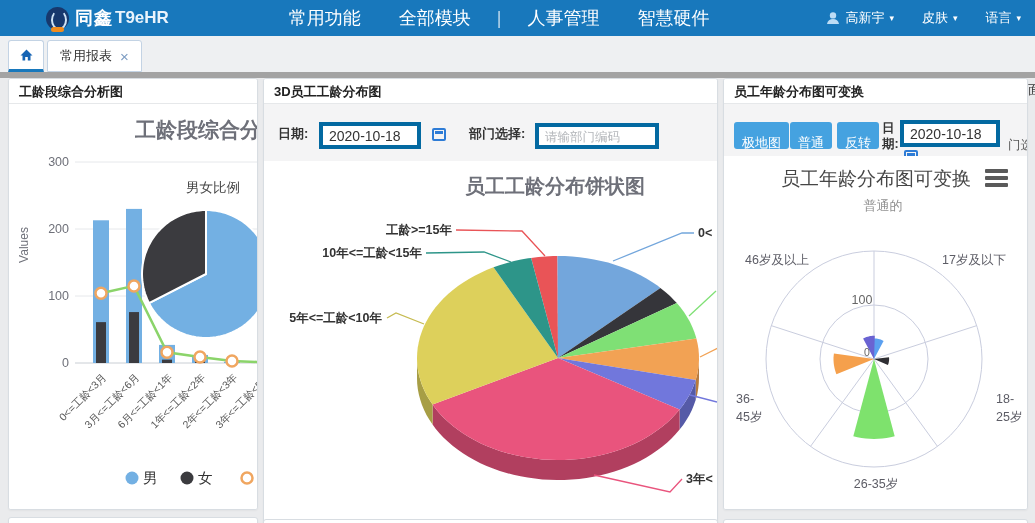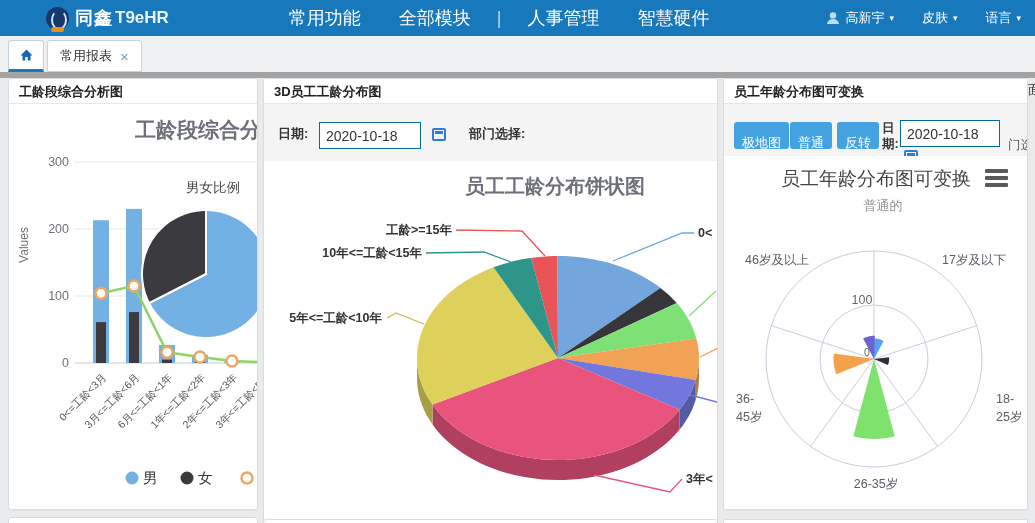--- a/index.html
+++ b/index.html
@@ -38,21 +38,21 @@
 #panel-mid{left:263px;top:78px;width:455px;height:457px}
 #panel-right{left:723px;top:78px;width:305px;height:432px}
 .sliver{height:40px}
 #sliver-left{left:8px;top:517px;width:250px}
 #sliver-mid{left:263px;top:519px;width:455px}
 #sliver-right{left:723px;top:519px;width:305px}
 .toolbar{position:relative;background:#f4f4f5;overflow:visible}
 #panel-mid .toolbar{height:57px}
 #panel-right .toolbar{height:52px}
 .fld-label{position:absolute;font-size:13px;font-weight:bold;color:#333}
-.txt{position:absolute;border:1px solid #0369a1;background:#fff;font-size:14px;color:#333;padding:0 6px;font-family:inherit}
+.txt{position:absolute;border:4px solid #0369a1;background:#fff;font-size:14px;color:#333;padding:0 6px;font-family:inherit}
 .txt::placeholder{color:#b3b6ba;font-size:12.5px}
 .cal-ic{position:absolute;width:14px;height:13px;border:2px solid #2e7cd6;border-radius:2px;cursor:pointer}
 .cal-ic:before{content:"";position:absolute;left:1px;right:1px;top:1px;height:3px;background:#2e7cd6}
 .btn{position:absolute;top:44px;height:27px;background:#45a2e0;color:#fff;border:none;border-radius:3px;font-size:13px;padding:12px 8px;cursor:pointer;font-family:inherit}
 .chart-wrap{position:relative;background:#fff}
 .menu-ic{position:absolute;left:261px;top:13px;width:23px;height:18px;cursor:pointer}
 .menu-ic i{display:block;height:3.5px;background:#5a5a5a;border-radius:1px;margin-bottom:3.5px}
 .clip-label{position:absolute;font-size:12.5px;color:#555;white-space:nowrap}
 svg text{font-family:"Liberation Sans","DejaVu Sans",sans-serif}
 </style>
@@ -161,20 +161,21 @@
     </div>
   </section>
 
   <section class="panel" id="panel-mid">
     <div class="panel-hdr">3D员工工龄分布图</div>
     <div class="toolbar">
       <span class="fld-label" style="left:14px;top:21px">日期:</span>
       <input class="txt" style="left: 55px; top: 18px; width: 102px; height: 27px;" value="2020-10-18">
       <span class="cal-ic" style="left:168px;top:24px"></span>
       <span class="fld-label" style="left:205px;top:21px">部门选择:</span>
+      <input class="txt" style="left: 271px; top: 19px; width: 124px; height: 26px;" placeholder="请输部门编码">
     </div>
     <div class="chart-wrap">
       <svg id="svg-mid" width="453" height="374">
           <text x="291" y="32" text-anchor="middle" fill="#6e7079" font-size="20" font-weight="bold">员工工龄分布饼状图</text>
           <polygon points="435.0,197.0 434.8,202.3 434.2,207.7 433.3,213.0 431.9,218.2 431.7,218.9 431.7,238.9 431.9,238.2 433.3,233.0 434.2,227.7 434.8,222.3 435.0,217.0" fill="rgb(183,123,63)"></polygon>
           <polygon points="431.7,218.9 429.9,224.1 427.8,229.2 425.3,234.2 422.4,239.1 419.2,243.9 415.6,248.6 415.6,268.6 419.2,263.9 422.4,259.1 425.3,254.2 427.8,249.2 429.9,244.1 431.7,238.9" fill="rgb(85,90,167)"></polygon>
           <polygon points="415.6,248.6 411.7,253.1 407.5,257.5 403.0,261.7 398.1,265.8 393.0,269.6 387.6,273.3 382.0,276.7 376.1,279.9 370.0,282.9 363.6,285.7 357.1,288.2 350.4,290.5 343.6,292.5 336.6,294.2 329.5,295.7 322.4,296.9 315.1,297.9 307.8,298.5 300.4,298.9 293.0,299.0 285.6,298.8 278.3,298.4 271.0,297.6 263.7,296.6 256.6,295.3 249.5,293.8 242.6,292.0 235.8,289.9 229.1,287.6 222.6,285.0 216.4,282.2 210.3,279.1 204.5,275.8 198.9,272.3 193.6,268.6 188.6,264.7 183.8,260.6 179.4,256.4 175.2,252.0 171.4,247.4 168.6,243.6 168.6,263.6 171.4,267.4 175.2,272.0 179.4,276.4 183.8,280.6 188.6,284.7 193.6,288.6 198.9,292.3 204.5,295.8 210.3,299.1 216.4,302.2 222.6,305.0 229.1,307.6 235.8,309.9 242.6,312.0 249.5,313.8 256.6,315.3 263.7,316.6 271.0,317.6 278.3,318.4 285.6,318.8 293.0,319.0 300.4,318.9 307.8,318.5 315.1,317.9 322.4,316.9 329.5,315.7 336.6,314.2 343.6,312.5 350.4,310.5 357.1,308.2 363.6,305.7 370.0,302.9 376.1,299.9 382.0,296.7 387.6,293.3 393.0,289.6 398.1,285.8 403.0,281.7 407.5,277.5 411.7,273.1 415.6,268.6" fill="rgb(177,63,95)"></polygon>
           <polygon points="168.6,243.6 165.4,238.8 162.5,233.9 160.1,228.9 157.9,223.7 156.2,218.6 154.8,213.3 153.8,208.0 153.2,202.7 153.0,197.4 153.0,197.0 153.0,217.0 153.0,217.4 153.2,222.7 153.8,228.0 154.8,233.3 156.2,238.6 157.9,243.7 160.1,248.9 162.5,253.9 165.4,258.8 168.6,263.6" fill="rgb(167,158,69)"></polygon>
           <polygon points="294.0,197.0 267.1,96.9 274.4,96.0 281.7,95.4 289.1,95.1 293.5,95.0" fill="#e95457"></polygon>
           <polygon points="294.0,197.0 293.5,95.0 300.9,95.1 308.2,95.5 315.6,96.2 322.8,97.2 330.0,98.4 337.1,99.9 344.1,101.6 350.9,103.7 357.6,106.0 364.1,108.5 370.4,111.3 376.5,114.3 382.4,117.5 388.0,121.0 393.4,124.6 396.4,126.9" fill="#73a6dc"></polygon>

